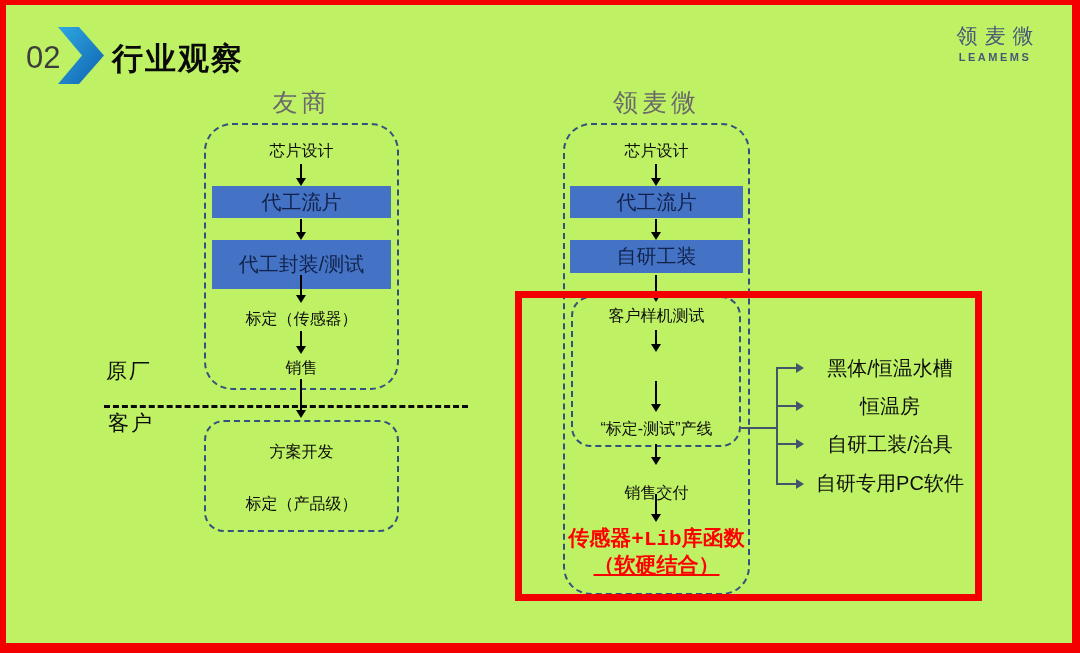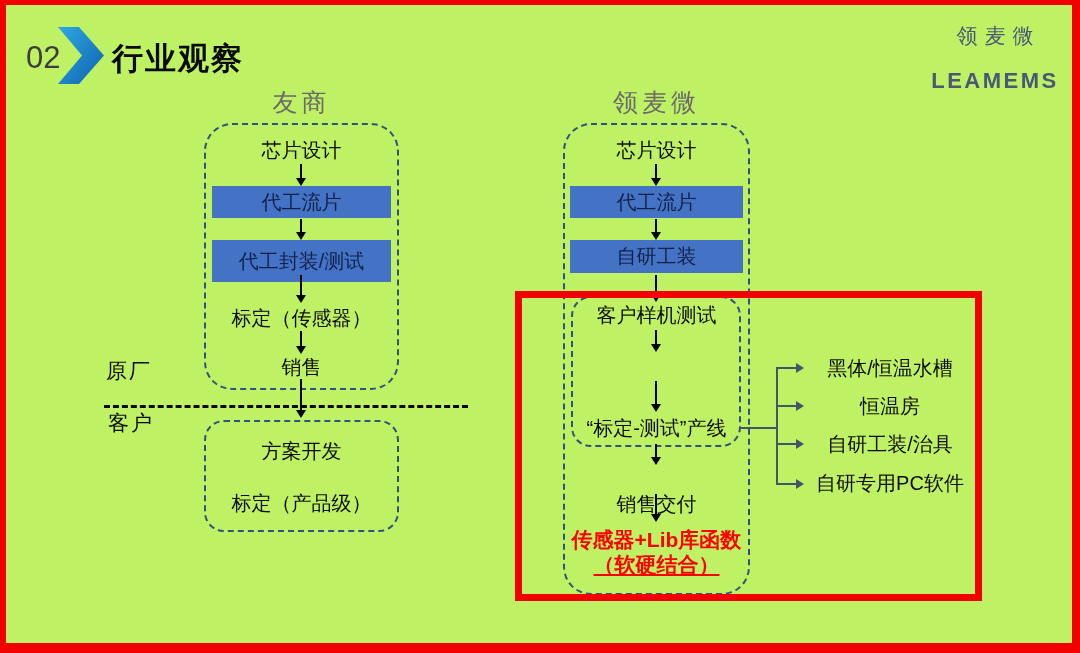--- a/index.html
+++ b/index.html
@@ -10,28 +10,28 @@
   .frame{position:absolute;inset:0;border-style:solid;border-color:#f20000;
     border-width:5px 8px 10px 6px;z-index:9;pointer-events:none;}
   .abs{position:absolute;}
   .ctr{text-align:center;}
   
   .num02{left:26px;top:40px;font-size:31px;color:#3d3d3d;}
   .chev{left:58px;top:27px;width:46px;height:57px;}
   .ptitle{left:112px;top:38px;font-size:31px;font-weight:bold;color:#0a0a0a;letter-spacing:2px;}
   .logo{left:925px;top:22px;width:140px;text-align:center;color:#4a5878;}
   .logo .cn{font-size:21px;letter-spacing:7px;padding-left:7px;}
-  .logo .en{font-size:22px;letter-spacing:2.5px;margin-top:18px;font-weight:bold;}
+  .logo .en{font-size:11px;letter-spacing:2.5px;margin-top:1px;font-weight:bold;}
   
   .colhead{font-size:25px;color:#6a6a6a;letter-spacing:4px;}
   
   .drect{border:2px dashed #33517e;border-radius:28px;background:transparent;box-sizing:border-box;}
   .drect.small{border-radius:20px;}
   
-  .step{font-size:20px;color:#0d0d0d;line-height:25px;}
+  .step{font-size:16px;color:#0d0d0d;line-height:25px;}
   .bar{background:#4472C4;color:#10224a;font-size:20px;display:flex;align-items:center;justify-content:center;box-sizing:border-box;}
   
   .varrow{width:2px;background:#000;z-index:2;}
   .varrow::after{content:'';position:absolute;left:50%;transform:translateX(-50%);
     bottom:-8px;width:0;height:0;border-left:5px solid transparent;
     border-right:5px solid transparent;border-top:8px solid #000;}
   .harrow{height:2px;background:#44546a;z-index:2;}
   .harrow::after{content:'';position:absolute;right:-8px;top:50%;transform:translateY(-50%);
     width:0;height:0;border-top:5px solid transparent;border-bottom:5px solid transparent;
     border-left:8px solid #44546a;}
@@ -68,21 +68,21 @@
 
   <div class="abs colhead ctr" style="left:204px;top:86px;width:195px;">友商</div>
   <div class="abs colhead ctr" style="left:563px;top:86px;width:187px;">领麦微</div>
 
   <div class="abs drect" style="left:204px;top:123px;width:195px;height:267px;"></div>
 
   <div class="abs step ctr" style="left:204px;top:138px;width:195px;">芯片设计</div>
   <div class="abs varrow" style="left:300px;top:164px;height:14px;"></div>
   <div class="abs bar" style="left:212px;top:186px;width:179px;height:32px;">代工流片</div>
   <div class="abs varrow" style="left:300px;top:219px;height:13px;"></div>
-  <div class="abs bar" style="left:212px;top:240px;width:179px;height:42px;">代工封装/测试</div>
+  <div class="abs bar" style="left:212px;top:240px;width:179px;height:49px;">代工封装/测试</div>
   <div class="abs varrow" style="left:300px;top:275px;height:20px;"></div>
   <div class="abs step ctr" style="left:204px;top:306px;width:195px;">标定（传感器）</div>
   <div class="abs varrow" style="left:300px;top:331px;height:15px;"></div>
   <div class="abs step ctr" style="left:204px;top:355px;width:195px;">销售</div>
   <div class="abs varrow" style="left:300px;top:379px;height:31px;"></div>
 
   <div class="abs sidelabel" style="left:106px;top:357px;">原厂</div>
   <div class="abs divider" style="left:104px;top:405px;"></div>
   <div class="abs sidelabel" style="left:108px;top:409px;">客户</div>
 
@@ -100,23 +100,23 @@
   <div class="abs varrow" style="left:655px;top:275px;height:19px;"></div>
 
   <div class="abs redbox" style="left:515px;top:291px;width:467px;height:310px;"></div>
 
   <div class="abs drect small" style="left:571px;top:296px;width:170px;height:151px;"></div>
   <div class="abs step ctr" style="left:563px;top:303px;width:187px;">客户样机测试</div>
   <div class="abs varrow" style="left:655px;top:330px;height:14px;"></div>
   <div class="abs varrow" style="left:655px;top:381px;height:23px;"></div>
   <div class="abs step ctr" style="left:563px;top:416px;width:187px;">“标定-测试”产线</div>
   <div class="abs varrow" style="left:655px;top:444px;height:13px;"></div>
-  <div class="abs step ctr" style="left:563px;top:492px;width:187px;">销售交付</div>
+  <div class="abs step ctr" style="left:563px;top:480px;width:187px;">销售交付</div>
   <div class="abs varrow" style="left:655px;top:494px;height:20px;"></div>
-  <div class="abs redtext ctr" style="left:563px;top:527px;width:187px;">传感器+Lib库函数</div>
+  <div class="abs redtext ctr" style="left:563px;top:527px;width:187px;font-family:Liberation Mono, monospace;">传感器+Lib库函数</div>
   <div class="abs redtext ctr" style="left:563px;top:552px;width:187px;text-decoration:underline;">（软硬结合）</div>
 
   <div class="abs bline" style="left:739px;top:427px;width:38px;height:2px;"></div>
   <div class="abs bline" style="left:776px;top:367px;width:2px;height:118px;"></div>
   <div class="abs harrow" style="left:776px;top:367px;width:20px;"></div>
   <div class="abs harrow" style="left:776px;top:405px;width:20px;"></div>
   <div class="abs harrow" style="left:776px;top:443px;width:20px;"></div>
   <div class="abs harrow" style="left:776px;top:483px;width:20px;"></div>
 
   <div class="abs branchlabel ctr" style="left:800px;top:355px;width:180px;">黑体/恒温水槽</div>

